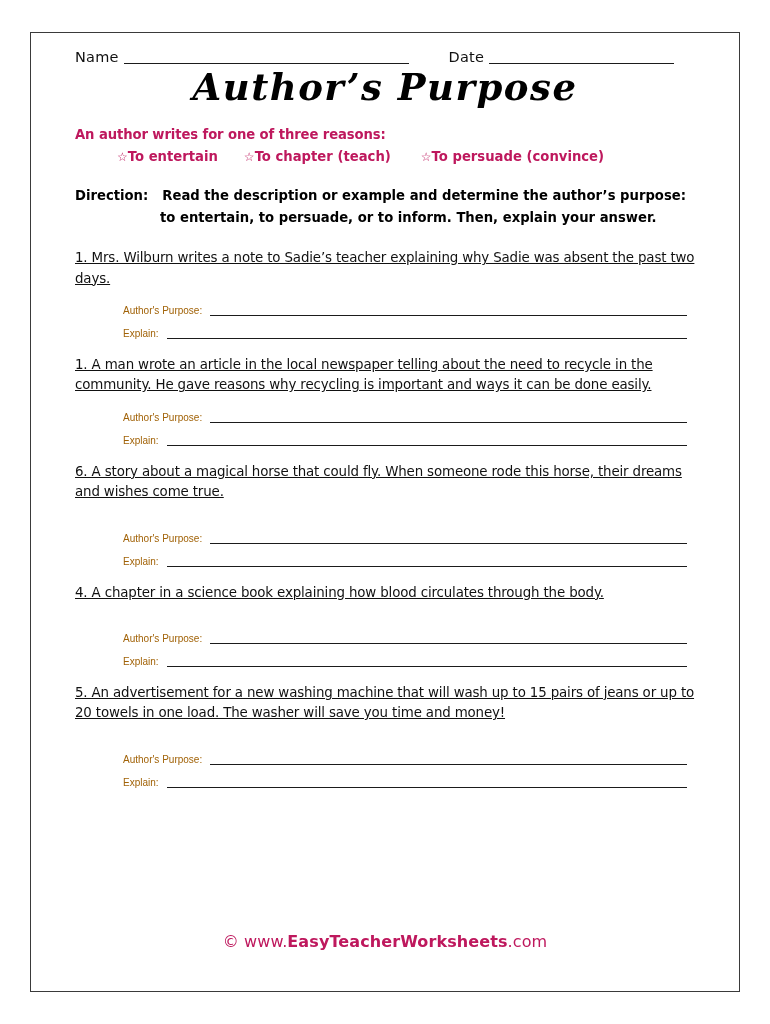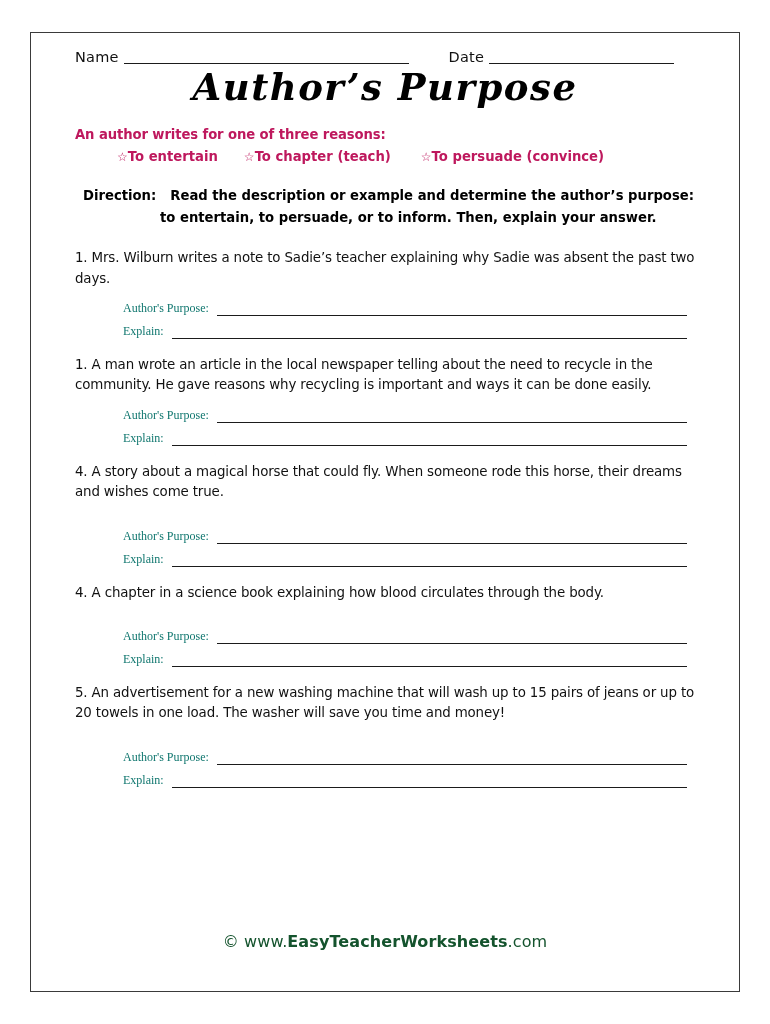--- a/index.html
+++ b/index.html
@@ -114,75 +114,75 @@
     font-family: "DejaVu Sans", sans-serif;
     font-weight: bold;
     font-size: 13.2px;
     color: #000000;
     line-height: 1.55;
   }
   .direction-line1 { display: flex; }
   .direction-word {
     flex: 0 0 auto;
     margin-right: 14px;
-    margin-left: 8px;
   }
   .direction-line2 {
     padding-left: 85px;
     margin-top: 1px;
   }
 
   
   .questions { margin-top: 20px; }
 
   .question {
     margin-bottom: 16px;
   }
   .q-prompt {
     font-family: "DejaVu Sans", sans-serif;
     font-size: 13.4px;
     color: #111111;
     line-height: 1.52;
     letter-spacing: -0.15px;
+    text-decoration: underline;
   }
   .answer-lines {
     margin-top: 4px;
     padding-left: 48px;
   }
   .answer-lines.extra-gap { margin-top: 18px; }
 
   .answer-row {
     display: flex;
     align-items: flex-end;
     height: 23px;
   }
   .answer-label {
-    font-family: Liberation Serif, serif;
-    font-size: 12px;
-    color: #0f766e;
+    font-family: Liberation Sans, sans-serif;
+    font-size: 10px;
+    color: #a16207;
     white-space: nowrap;
   }
   .answer-rule {
     flex: 1 1 auto;
     border-bottom: 1.5px solid #1b1b1b;
     height: 13px;
     margin-left: 8px;
     margin-right: 8px;
   }
 
   
   .footer {
     position: absolute;
     left: 30px;
     top: 932px;
     width: 710px;
     text-align: center;
     font-family: "DejaVu Sans", sans-serif;
     font-size: 16px;
-    color: #14532d;
+    color: #be185d;
     letter-spacing: 0.1px;
   }
   .footer .brand { font-weight: bold; }
 </style>
 </head>
 <body>
 
 <div class="page-sheet">
 
   <div class="page-border"></div>
@@ -242,21 +242,21 @@
             <span class="answer-rule"></span>
           </div>
           <div class="answer-row">
             <span class="answer-label">Explain:</span>
             <span class="answer-rule"></span>
           </div>
         </div>
       </div>
 
       <div class="question">
-        <div class="q-prompt">4.  A story about a magical horse that could fly.  When someone rode this horse, their dreams and wishes come true.</div>
+        <div class="q-prompt">6.  A story about a magical horse that could fly.  When someone rode this horse, their dreams and wishes come true.</div>
         <div class="answer-lines extra-gap">
           <div class="answer-row">
             <span class="answer-label">Author's Purpose:</span>
             <span class="answer-rule"></span>
           </div>
           <div class="answer-row">
             <span class="answer-label">Explain:</span>
             <span class="answer-rule"></span>
           </div>
         </div>

